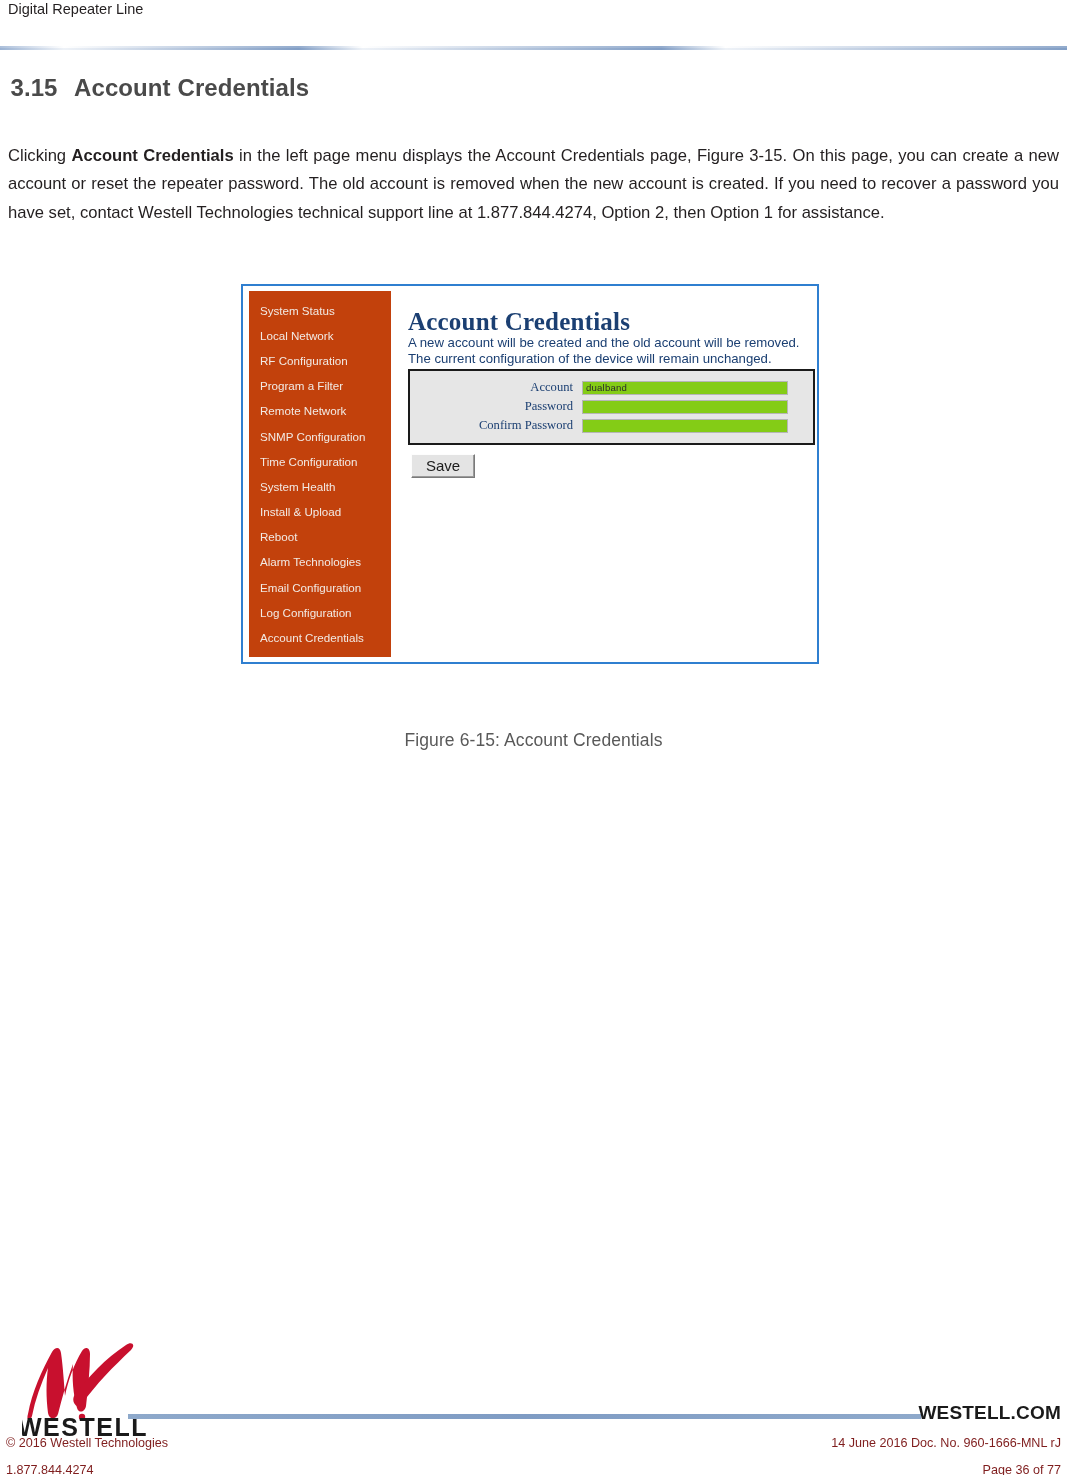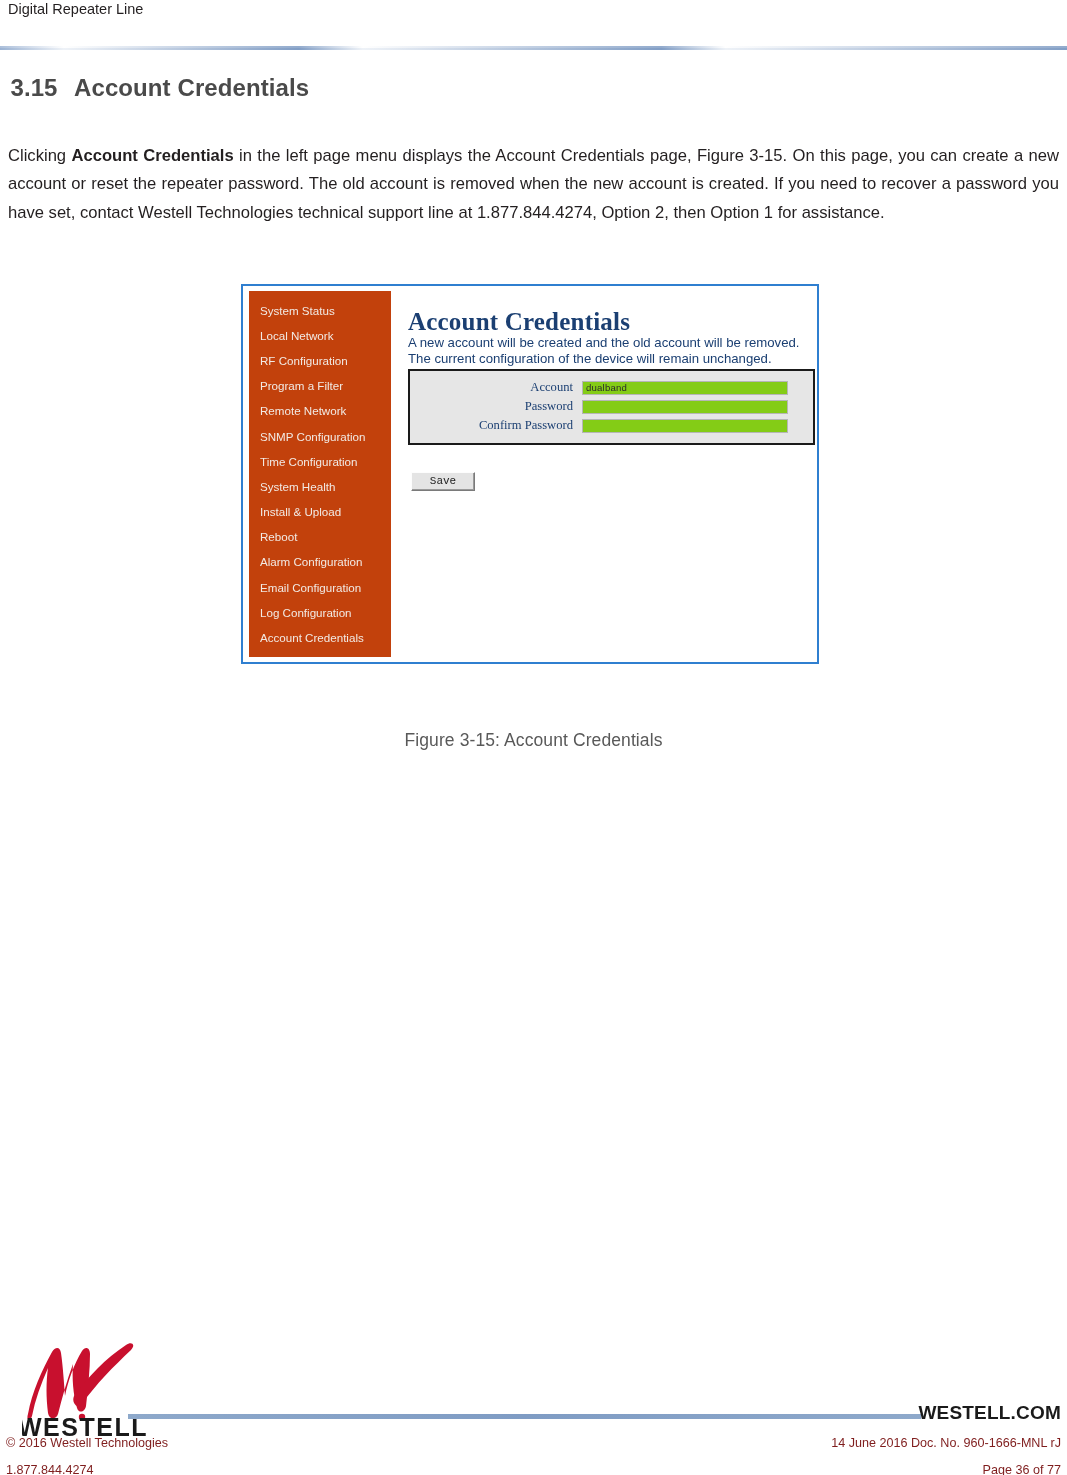--- a/index.html
+++ b/index.html
@@ -175,32 +175,32 @@
     font-family: "Liberation Sans", sans-serif;
     font-size: 9.6px;
     line-height: 12px;
     color: #2b2b2b;
     padding: 0 3px;
     display: flex;
     align-items: center;
     letter-spacing: .2px;
   }
   .save-btn {
-    margin-top: 27px;
+    margin-top: 9px;
     margin-left: 3px;
     display: inline-block;
     min-width: 44px;
     text-align: center;
     background: #e4e4e4;
     border: 1px solid #7a7a7a;
     border-top-color: #fdfdfd;
     border-left-color: #fdfdfd;
     box-shadow: inset -1px -1px 0 #9a9a9a;
-    font-family: Liberation Mono, monospace;
-    font-size: 11px;
+    font-family: Liberation Sans, sans-serif;
+    font-size: 15px;
     color: #1c1c1c;
     padding: 2px 9px 3px 9px;
   }
 
   
   .fig-caption {
     position: absolute;
     top: 730px;
     left: 0;
     width: 1067px;
@@ -281,21 +281,21 @@
         <div class="nav-item">System Status</div>
         <div class="nav-item">Local Network</div>
         <div class="nav-item">RF Configuration</div>
         <div class="nav-item">Program a Filter</div>
         <div class="nav-item">Remote Network</div>
         <div class="nav-item">SNMP Configuration</div>
         <div class="nav-item">Time Configuration</div>
         <div class="nav-item">System Health</div>
         <div class="nav-item">Install &amp; Upload</div>
         <div class="nav-item">Reboot</div>
-        <div class="nav-item">Alarm Configuration</div>
+        <div class="nav-item">Alarm Technologies</div>
         <div class="nav-item">Email Configuration</div>
         <div class="nav-item">Log Configuration</div>
         <div class="nav-item">Account Credentials</div>
       </div>
 
       <div class="shot-main">
         <div class="shot-title">Account Credentials</div>
 
         <div class="shot-desc">
           <div>A new account will be created and the old account will be removed.</div>
@@ -316,21 +316,21 @@
             <div class="field-input"></div>
           </div>
         </div>
 
         <div class="save-btn">Save</div>
       </div>
 
     </div>
   </div>
 
-  <div class="fig-caption">Figure 3-15: Account Credentials</div>
+  <div class="fig-caption">Figure 6-15: Account Credentials</div>
 
   <div class="footer">
 
     <div class="logo">
       <svg width="150" height="104" viewBox="0 0 150 104">
         <g fill="#C8102E">
           <path d="M6 78 C10 56, 20 34, 30 16 C33 11, 38 10, 39 17 C41 31, 42 47, 43 60 C46 45, 52 28, 60 15 C63 10, 68 11, 68 18 C68 34, 66 52, 64 70 C63 76, 57 78, 55 72 C51 58, 50 42, 51 28 C45 44, 40 62, 36 78 C34 84, 27 84, 26 77 C24 62, 24 46, 26 32 C19 48, 13 64, 10 80 C8 86, 4 85, 6 78 Z"></path>
           <path d="M52 60 C66 41, 84 22, 104 9 C110 5, 114 9, 109 14 C92 30, 74 48, 60 68 C56 74, 49 67, 52 60 Z"></path>
           <circle cx="60" cy="81" r="3.2"></circle>
         </g>

